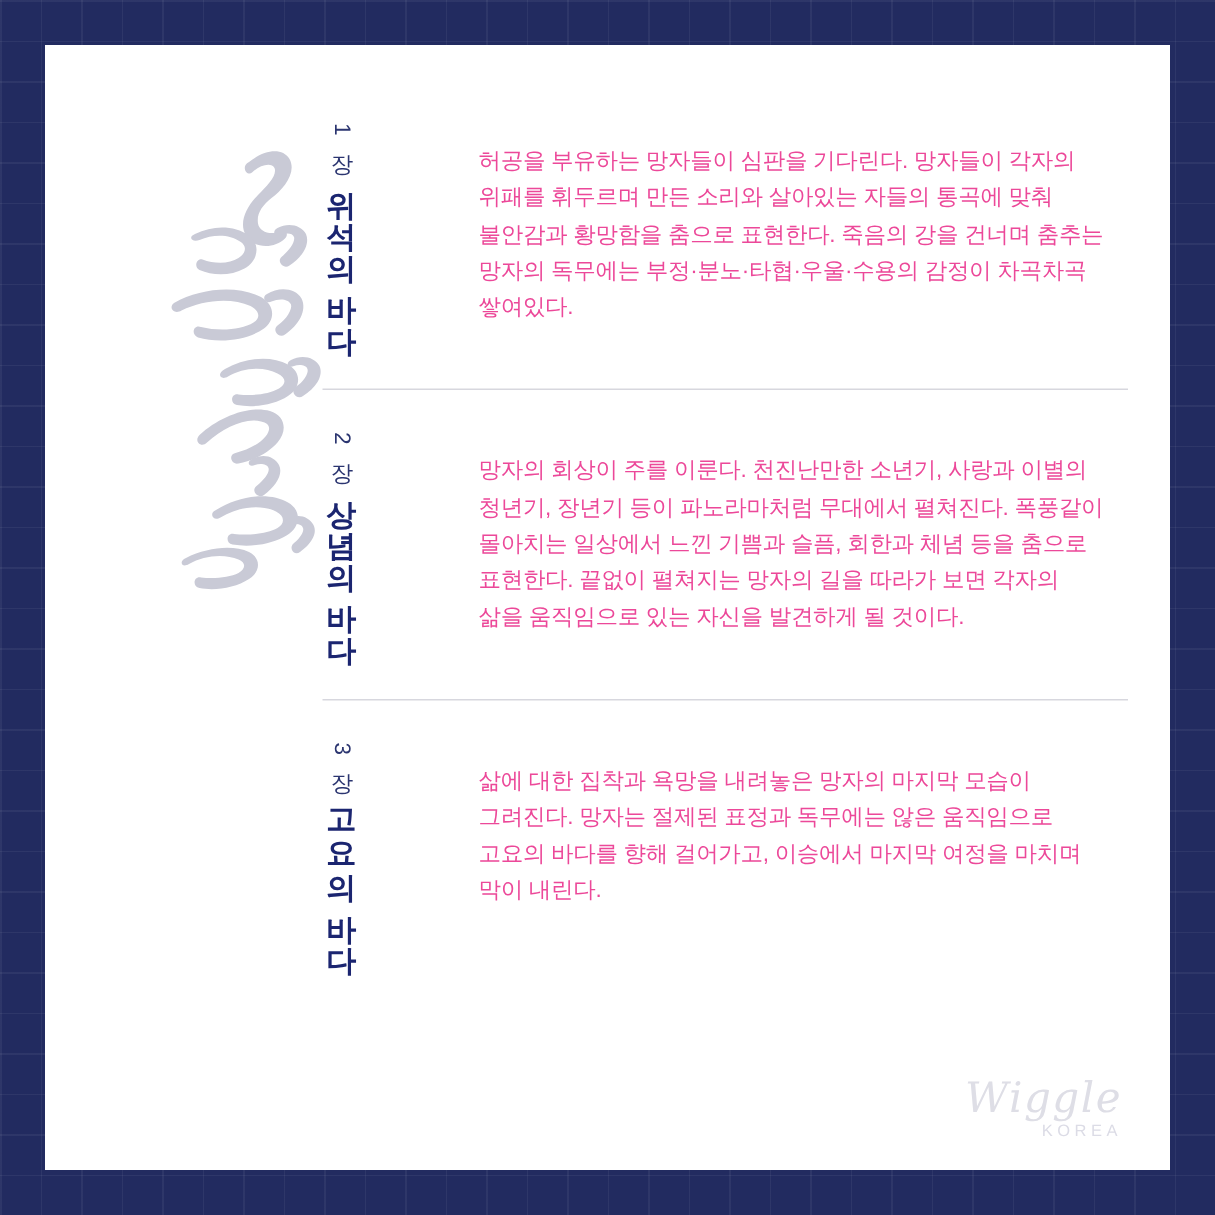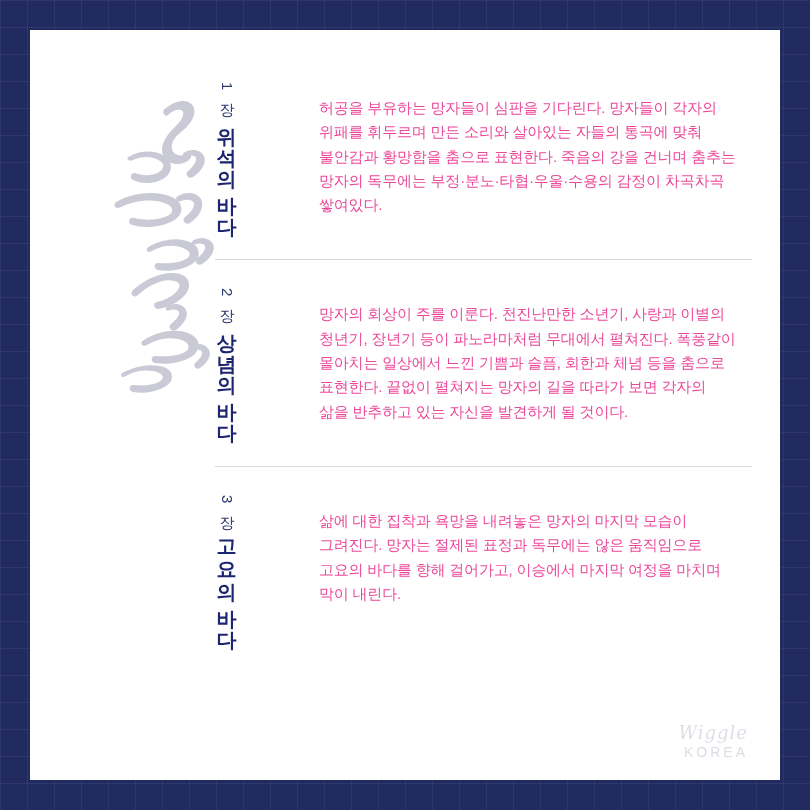--- a/index.html
+++ b/index.html
@@ -112,28 +112,28 @@
     right: 32px;
     bottom: 20px;
     text-align: right;
     pointer-events: none;
     user-select: none;
   }
   #watermark .wm-script {
     display: block;
     font-family: "DejaVu Serif", serif;
     font-style: italic;
-    font-size: 18px;
+    font-size: 28px;
     color: #dedee6;
     line-height: 1;
     letter-spacing: 1px;
   }
   #watermark .wm-sub {
     display: block;
-    font-size: 14px;
+    font-size: 11px;
     letter-spacing: 3px;
     color: #dcdce6;
     margin-top: 2px;
   }
 </style>
 </head>
 <body>
 
 <div id="page">
   <div id="card">
@@ -173,21 +173,21 @@
       </div>
 
       <div class="section" id="sec2">
         <div class="label-col">
           <div class="vlabel">
             <span class="chapnum">2장</span>
             <span class="chaptitle">상념의 바다</span>
           </div>
         </div>
         <div class="body-col">
-          <p>망자의 회상이 주를 이룬다. 천진난만한 소년기, 사랑과 이별의 청년기, 장년기 등이 파노라마처럼 무대에서 펼쳐진다. 폭풍같이 몰아치는 일상에서 느낀 기쁨과 슬픔, 회한과 체념 등을 춤으로 표현한다. 끝없이 펼쳐지는 망자의 길을 따라가 보면 각자의 삶을 반추하고 있는 자신을 발견하게 될 것이다.</p>
+          <p>망자의 회상이 주를 이룬다. 천진난만한 소년기, 사랑과 이별의 청년기, 장년기 등이 파노라마처럼 무대에서 펼쳐진다. 폭풍같이 몰아치는 일상에서 느낀 기쁨과 슬픔, 회한과 체념 등을 춤으로 표현한다. 끝없이 펼쳐지는 망자의 길을 따라가 보면 각자의 삶을 움직임으로 있는 자신을 발견하게 될 것이다.</p>
         </div>
       </div>
 
       <div class="section" id="sec3">
         <div class="label-col">
           <div class="vlabel">
             <span class="chapnum">3장</span>
             <span class="chaptitle">고요의 바다</span>
           </div>
         </div>

